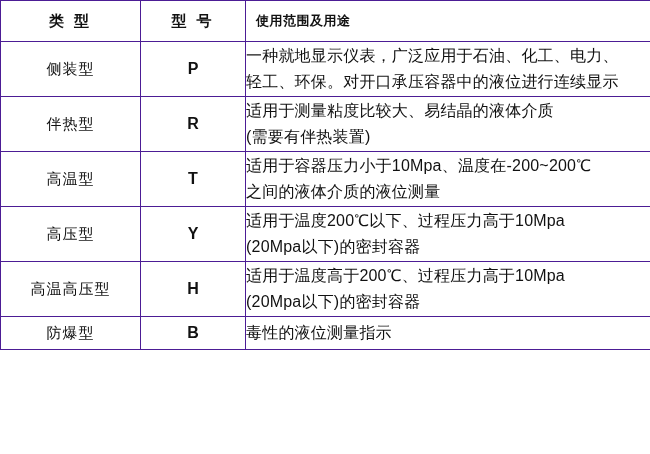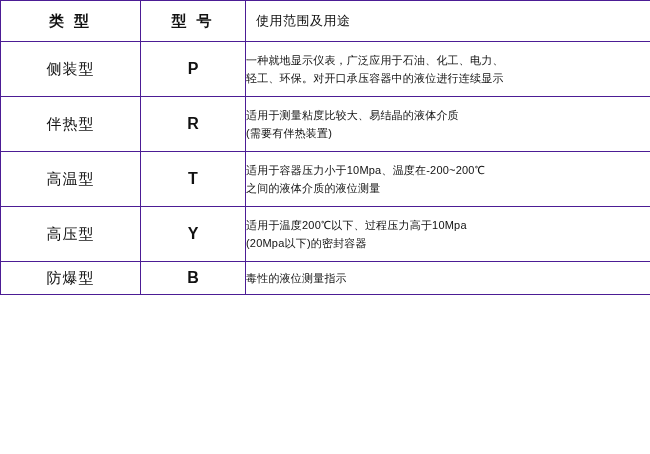--- a/index.html
+++ b/index.html
@@ -45,35 +45,35 @@
   }
   .cell-model {
     text-align: center;
     font-size: 16px;
     font-weight: bold;
     padding: 4px 2px;
     margin-top: 40px;
   }
   .cell-desc {
     text-align: left;
-    font-size: 11px;
+    font-size: 16px;
     padding: 6px 8px 6px 10px;
     line-height: 1.65;
     letter-spacing: 0.2px;
   }
   .head .cell-type,
   .head .cell-model {
     font-size: 15px;
     font-weight: bold;
     letter-spacing: 3px;
     padding: 6px 2px;
   }
   .head .cell-desc {
     font-size: 13px;
-    font-weight: normal;
+    font-weight: bold;
     letter-spacing: 0.5px;
     padding: 7px 8px 7px 10px;
   }
   .desc-line { display: block; white-space: nowrap; }
   .row-h-head td { height: 26px; }
   .row-h-2 td { height: 54px; }
   .row-h-1 td { height: 32px; }
 </style>
 </head>
 <body>
@@ -122,20 +122,28 @@
 
       <tr class="row-h-2">
         <td class="cell-type">高压型</td>
         <td class="cell-model">Y</td>
         <td class="cell-desc">
           <span class="desc-line">适用于温度200℃以下、过程压力高于10Mpa</span>
           <span class="desc-line">(20Mpa以下)的密封容器</span>
         </td>
       </tr>
 
+      <tr class="row-h-2">
+        <td class="cell-type">高温高压型</td>
+        <td class="cell-model">H</td>
+        <td class="cell-desc">
+          <span class="desc-line">适用于温度高于200℃、过程压力高于10Mpa</span>
+          <span class="desc-line">(20Mpa以下)的密封容器</span>
+        </td>
+      </tr>
 
       <tr class="row-h-1">
         <td class="cell-type">防爆型</td>
         <td class="cell-model">B</td>
         <td class="cell-desc">
           <span class="desc-line">毒性的液位测量指示</span>
         </td>
       </tr>
 
     </tbody>

